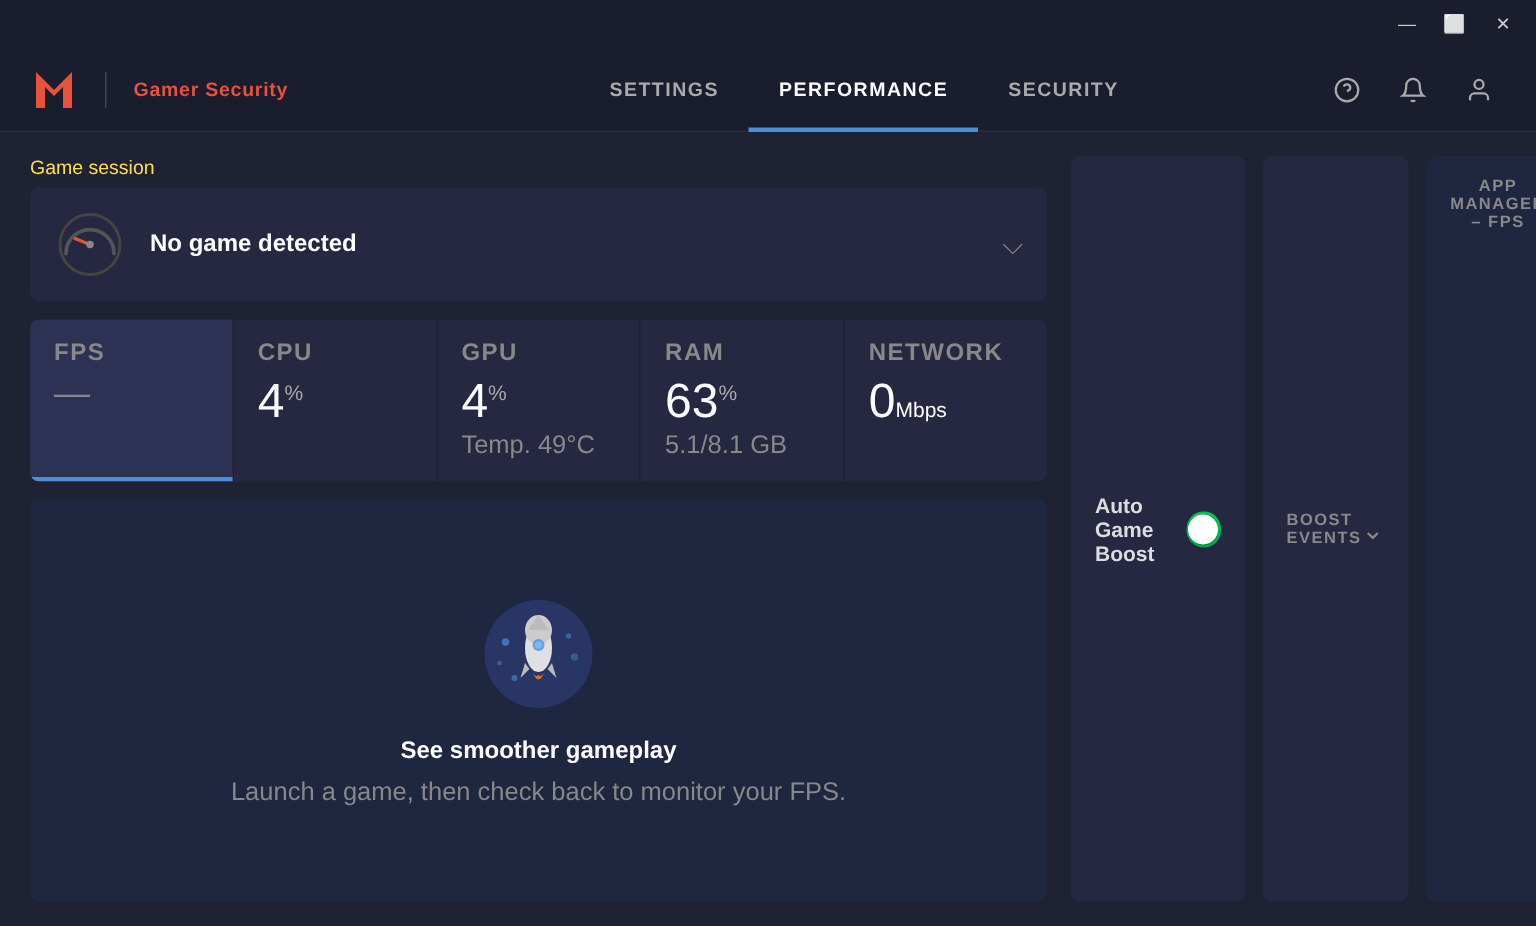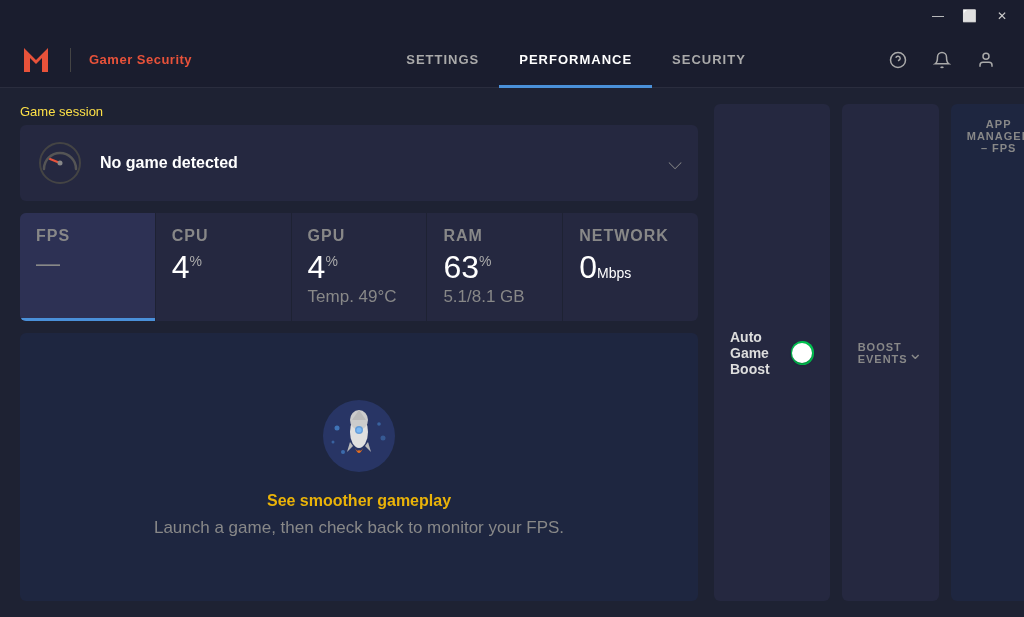--- a/index.html
+++ b/index.html
@@ -253,21 +253,21 @@
       text-align: center;
     }
     .rocket-icon {
       width: 80px;
       height: 80px;
       margin-bottom: 16px;
     }
     .lower-title {
       font-size: 16px;
       font-weight: 600;
-      color: #eab308;
+      color: #ffffff;
       margin-bottom: 8px;
     }
     .lower-subtitle {
       font-size: 17px;
       color: #888;
     }
 
     
     .boost-card {
       background: #252840;

